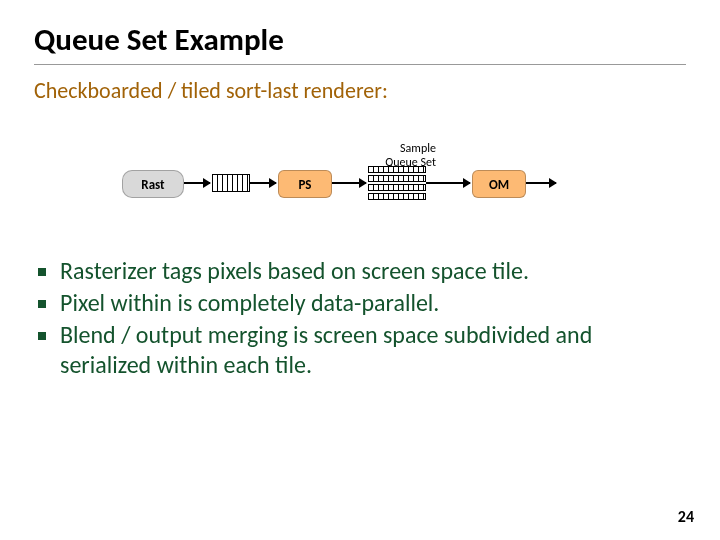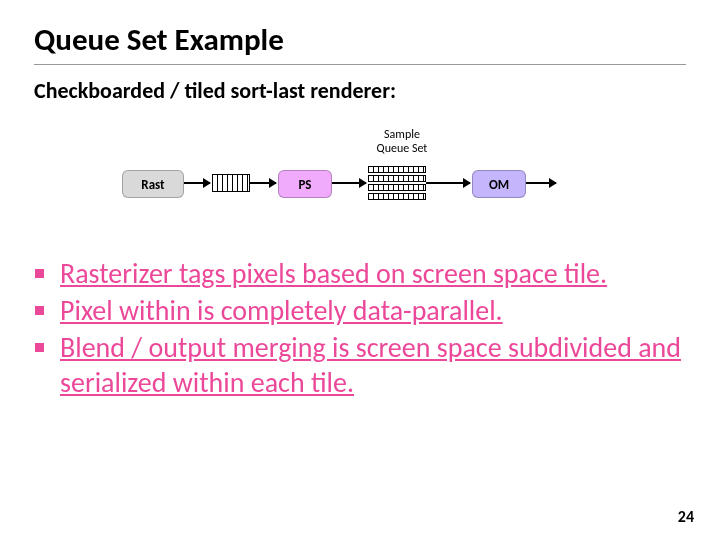--- a/index.html
+++ b/index.html
@@ -23,23 +23,23 @@
     font-weight: 700;
     margin: 0 0 6px 0;
   }
   .divider {
     border: 0;
     border-top: 1px solid #999;
     margin: 0 0 12px 0;
   }
   .subtitle {
     font-size: 22px;
-    font-weight: 700;
+    font-weight: 400;
     margin: 0 0 18px 0;
-    color: #000000;
+    color: #a16207;
   }
 
   .diagram {
     position: relative;
     height: 110px;
     margin: 8px 0 24px 0;
   }
   .dlabel {
     position: absolute;
     font-size: 12px;
@@ -54,23 +54,23 @@
     height: 28px;
     border-radius: 6px;
     display: flex;
     align-items: center;
     justify-content: center;
     font-size: 13px;
     font-weight: 700;
     box-sizing: border-box;
     border: 1px solid rgba(0,0,0,.25);
   }
-  .rast { left: 88px;  width: 62px; background: #d9d9d9; }
-  .ps   { left: 244px; width: 54px; background: #f0abfc; }
-  .om   { left: 438px; width: 54px; background: #c4b5fd; }
+  .rast { left: 88px;  width: 62px; background: #d9d9d9; border-radius: 10px; }
+  .ps   { left: 244px; width: 54px; background: #fdba74; }
+  .om   { left: 438px; width: 54px; background: #fdba74; }
 
   
   .queue {
     position: absolute;
     top: 52px;
     height: 18px;
     border: 1px solid #000;
     background: repeating-linear-gradient(
       to right, #fff, #fff 4px, #000 4px, #000 5px
     );
@@ -119,25 +119,24 @@
   .c4 { left: 392px; width: 44px; }  
   .c5 { left: 492px; width: 30px; }  
 
   
   .bullets {
     list-style: square;
     padding-left: 26px;
     margin: 0;
   }
   .bullets li {
-    font-size: 28px;
+    font-size: 24px;
     line-height: 1.25;
     margin-bottom: 2px;
-    color: #ec4899;
-    text-decoration: underline;
+    color: #14532d;
   }
 
   .pagenum {
     position: absolute;
     right: 26px;
     bottom: 14px;
     font-size: 16px;
     font-weight: 700;
   }
 </style>
@@ -145,21 +144,21 @@
 <body>
 
 <div class="slide">
 
   <h1 class="title">Queue Set Example</h1>
   <hr class="divider">
   <p class="subtitle">Checkboarded / tiled sort-last renderer:</p>
 
   <div class="diagram">
 
-    <div class="dlabel" style="left:334px; top:6px; width:68px;">Sample
+    <div class="dlabel" style="left:334px; top:20px; width:68px;text-align:right;">Sample
 Queue Set</div>
 
     <div class="node rast">Rast</div>
 
     <div class="conn c1"></div>
     <div class="queue q1"></div>
     <div class="conn c2"></div>
 
     <div class="node ps">PS</div>
 

